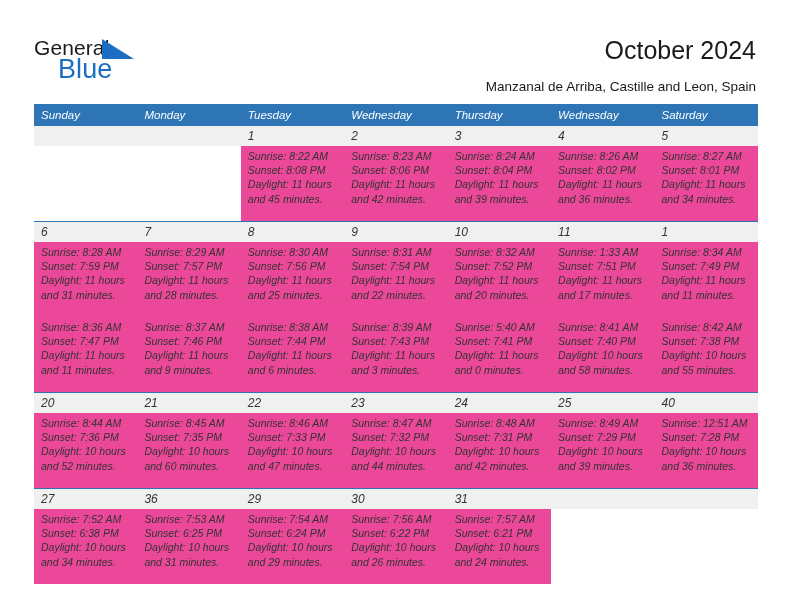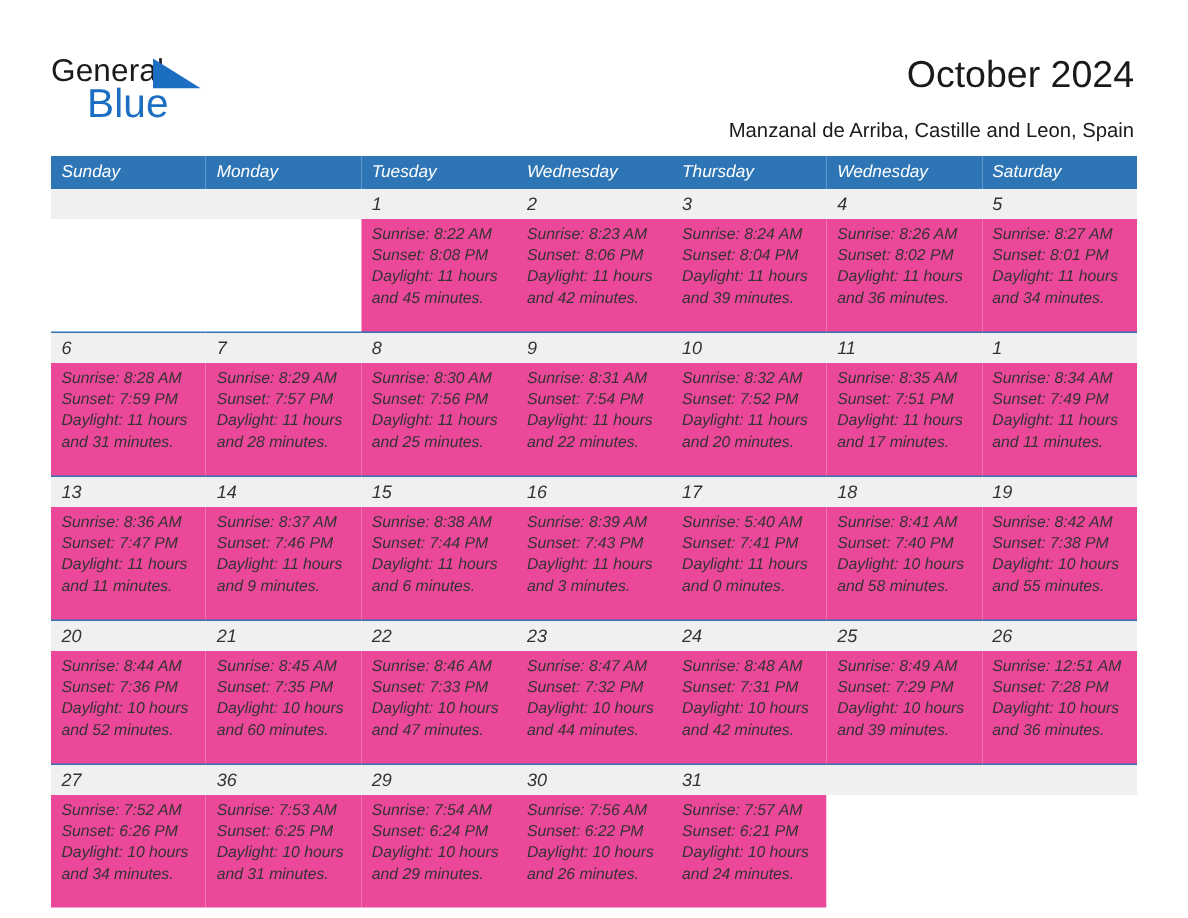--- a/index.html
+++ b/index.html
@@ -251,40 +251,31 @@
               <span class="info-line">Daylight: 11 hours</span>
               <span class="info-line">and 22 minutes.</span>
             </td>
             <td>
               <span class="info-line">Sunrise: 8:32 AM</span>
               <span class="info-line">Sunset: 7:52 PM</span>
               <span class="info-line">Daylight: 11 hours</span>
               <span class="info-line">and 20 minutes.</span>
             </td>
             <td>
-              <span class="info-line">Sunrise: 8:35 AM</span>
+              <span class="info-line">Sunrise: 1:33 AM</span>
               <span class="info-line">Sunset: 7:51 PM</span>
               <span class="info-line">Daylight: 11 hours</span>
               <span class="info-line">and 17 minutes.</span>
             </td>
             <td>
               <span class="info-line">Sunrise: 8:34 AM</span>
               <span class="info-line">Sunset: 7:49 PM</span>
               <span class="info-line">Daylight: 11 hours</span>
               <span class="info-line">and 11 minutes.</span>
             </td>
-          </tr>
-          <tr class="daynum-row">
-            <td>13</td>
-            <td>14</td>
-            <td>15</td>
-            <td>16</td>
-            <td>17</td>
-            <td>18</td>
-            <td>19</td>
           </tr>
           <tr class="info-row">
             <td>
               <span class="info-line">Sunrise: 8:36 AM</span>
               <span class="info-line">Sunset: 7:47 PM</span>
               <span class="info-line">Daylight: 11 hours</span>
               <span class="info-line">and 11 minutes.</span>
             </td>
             <td>
               <span class="info-line">Sunrise: 8:37 AM</span>
@@ -323,21 +314,21 @@
               <span class="info-line">and 55 minutes.</span>
             </td>
           </tr>
           <tr class="daynum-row">
             <td>20</td>
             <td>21</td>
             <td>22</td>
             <td>23</td>
             <td>24</td>
             <td>25</td>
-            <td>26</td>
+            <td>40</td>
           </tr>
           <tr class="info-row">
             <td>
               <span class="info-line">Sunrise: 8:44 AM</span>
               <span class="info-line">Sunset: 7:36 PM</span>
               <span class="info-line">Daylight: 10 hours</span>
               <span class="info-line">and 52 minutes.</span>
             </td>
             <td>
               <span class="info-line">Sunrise: 8:45 AM</span>
@@ -381,21 +372,21 @@
             <td>36</td>
             <td>29</td>
             <td>30</td>
             <td>31</td>
             <td class="empty"></td>
             <td class="empty"></td>
           </tr>
           <tr class="info-row">
             <td>
               <span class="info-line">Sunrise: 7:52 AM</span>
-              <span class="info-line">Sunset: 6:26 PM</span>
+              <span class="info-line">Sunset: 6:38 PM</span>
               <span class="info-line">Daylight: 10 hours</span>
               <span class="info-line">and 34 minutes.</span>
             </td>
             <td>
               <span class="info-line">Sunrise: 7:53 AM</span>
               <span class="info-line">Sunset: 6:25 PM</span>
               <span class="info-line">Daylight: 10 hours</span>
               <span class="info-line">and 31 minutes.</span>
             </td>
             <td>

